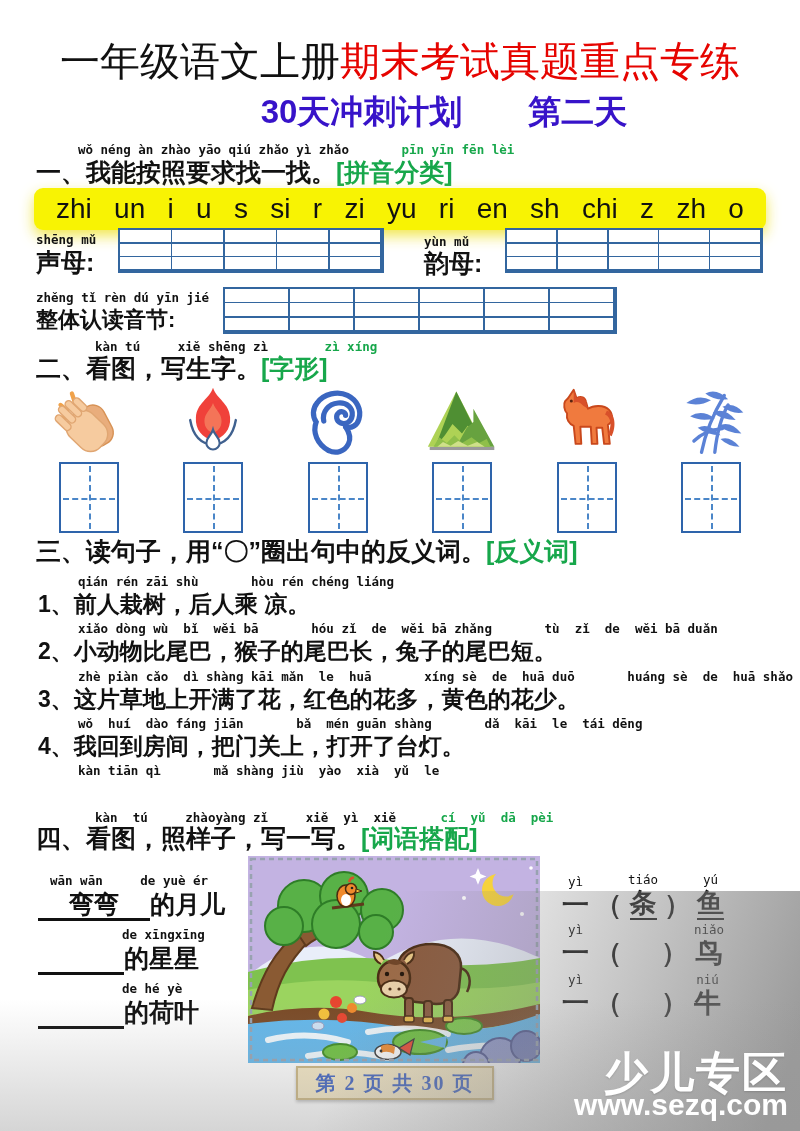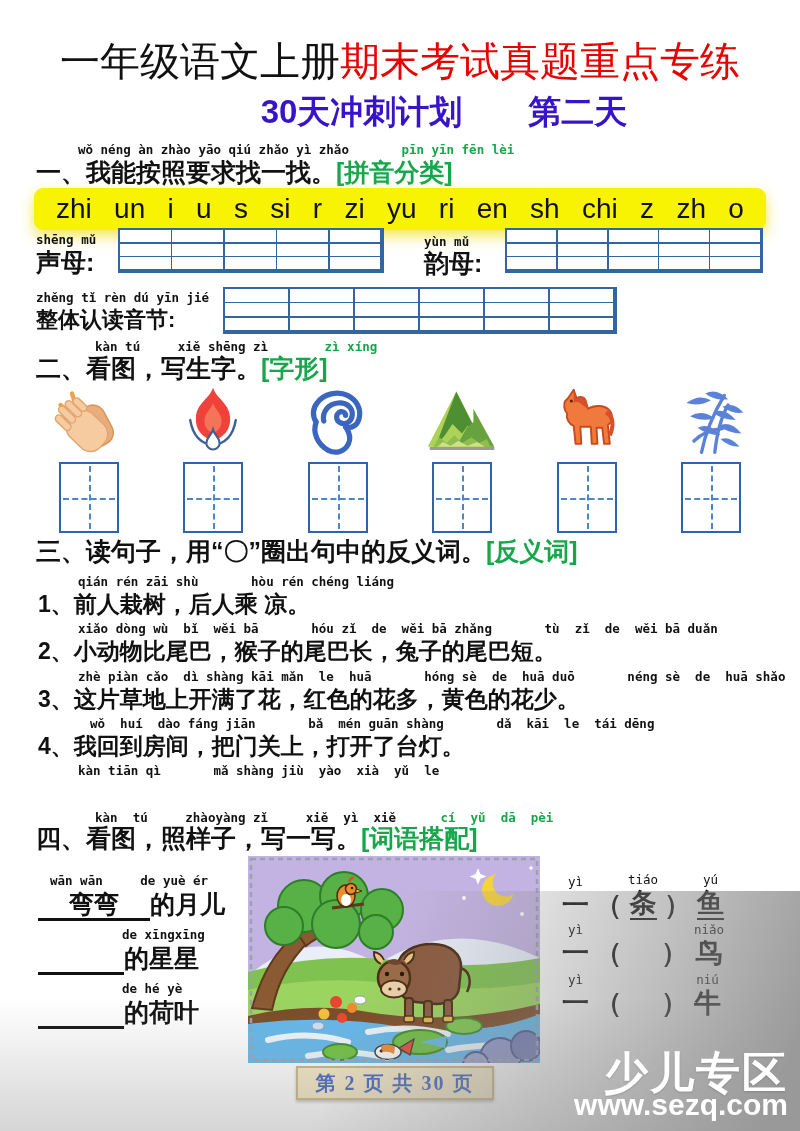--- a/index.html
+++ b/index.html
@@ -227,24 +227,24 @@
   </div>
 
   <div class="abs h-line" style="top:535px;left:36px;"><span>三、读句子，用“〇”圈出句中的反义词。</span><span class="tag-green">[反义词]</span></div>
 
   <div class="abs sent-py" style="top:574px;left:78px;">qián rén zāi shù       hòu rén chéng liáng</div>
   <div class="abs sent-tx" style="top:589px;left:38px;">1、前人栽树，后人乘 凉。</div>
 
   <div class="abs sent-py" style="top:621px;left:78px;">xiǎo dòng wù  bǐ  wěi bā       hóu zǐ  de  wěi bā zhǎng       tù  zǐ  de  wěi bā duǎn</div>
   <div class="abs sent-tx" style="top:636px;left:38px;">2、小动物比尾巴，猴子的尾巴长，兔子的尾巴短。</div>
 
-  <div class="abs sent-py" style="top:669px;left:78px;">zhè piàn cǎo  dì shàng kāi mǎn  le  huā       hóng sè  de  huā duō       néng sè  de  huā shǎo</div>
+  <div class="abs sent-py" style="top:669px;left:78px;">zhè piàn cǎo  dì shàng kāi mǎn  le  huā       xíng sè  de  huā duō       huáng sè  de  huā shǎo</div>
   <div class="abs sent-tx" style="top:684px;left:38px;">3、这片草地上开满了花，红色的花多，黄色的花少。</div>
 
-  <div class="abs sent-py" style="top:716px;left:90px;">wǒ  huí  dào fáng jiān       bǎ  mén guān shàng       dǎ  kāi  le  tái dēng</div>
+  <div class="abs sent-py" style="top:716px;left:78px;">wǒ  huí  dào fáng jiān       bǎ  mén guān shàng       dǎ  kāi  le  tái dēng</div>
   <div class="abs sent-tx" style="top:731px;left:38px;">4、我回到房间，把门关上，打开了台灯。</div>
 
   <div class="abs sent-py" style="top:763px;left:78px;">kàn tiān qì       mǎ shàng jiù  yào  xià  yǔ  le</div>
 
   <div class="abs" style="top:808px;left:95px;">
     <span class="py-line">kàn  tú     zhàoyàng zǐ     xiě  yì  xiě</span>
     <span class="py-line py-green" style="margin-left:40px;">cí  yǔ  dā  pèi</span>
   </div>
   <div class="abs h-line" style="top:822px;left:36px;"><span>四、看图，照样子，写一写。</span><span class="tag-green">[词语搭配]</span></div>
 

